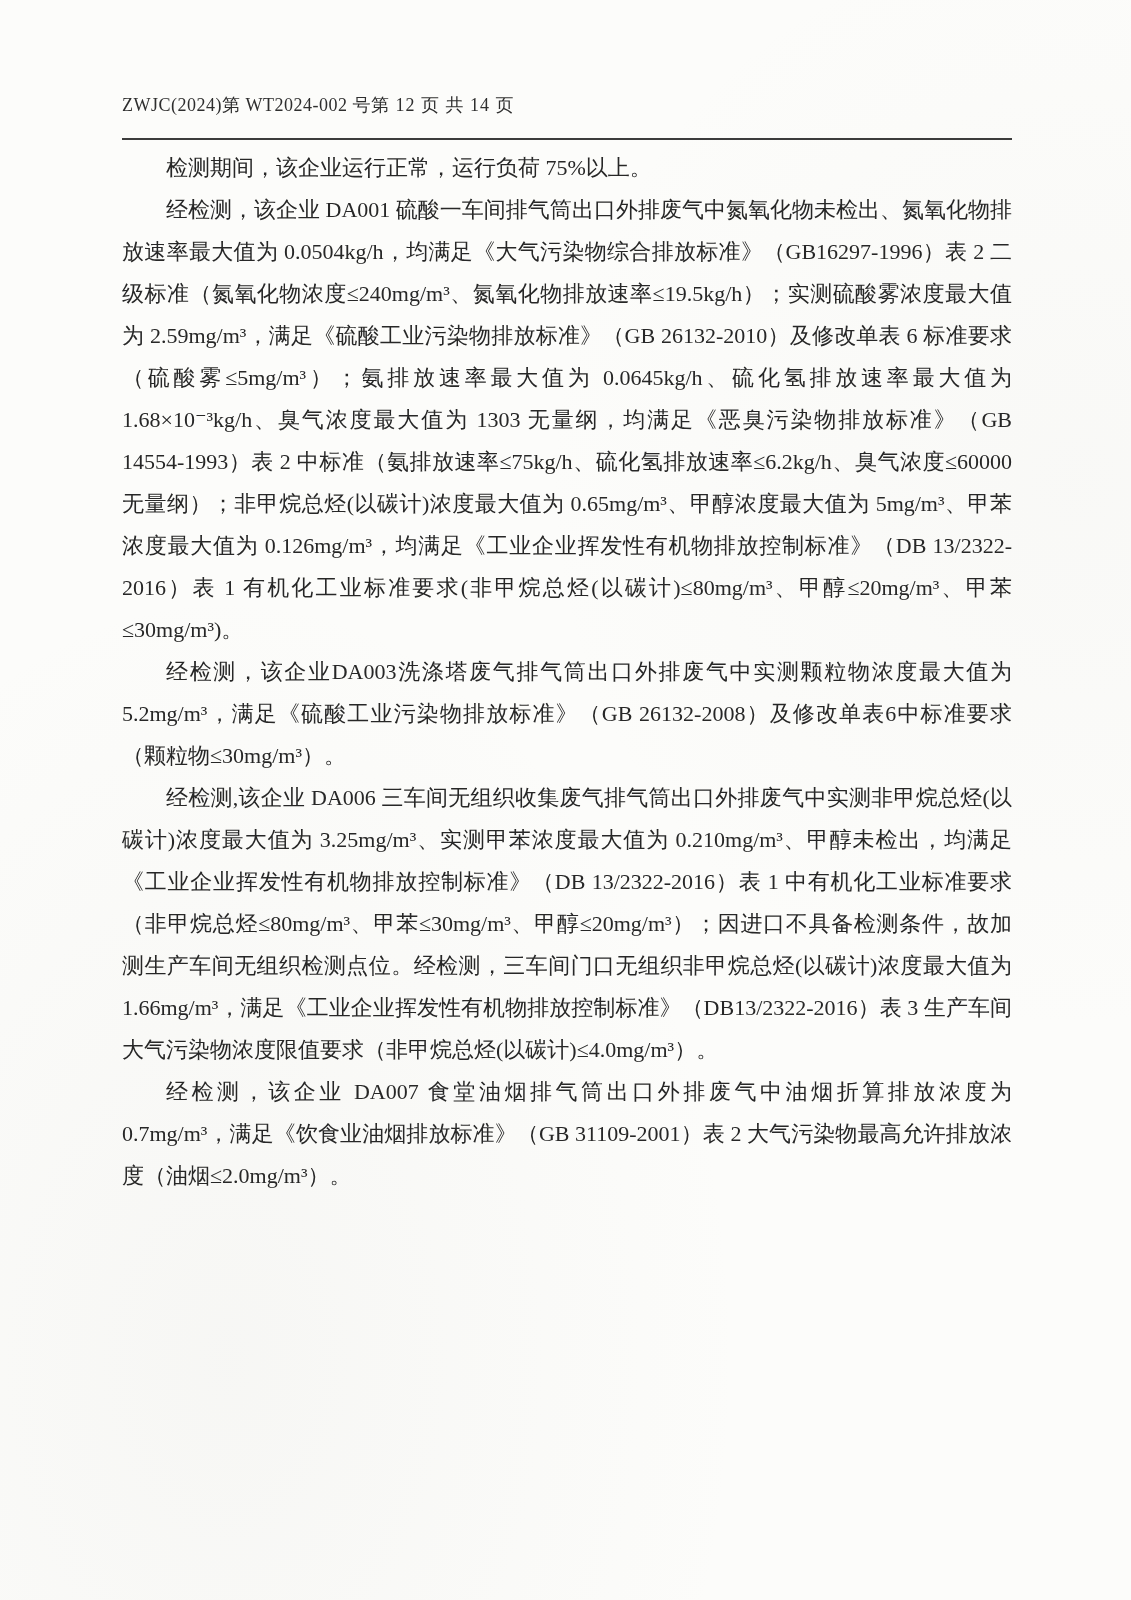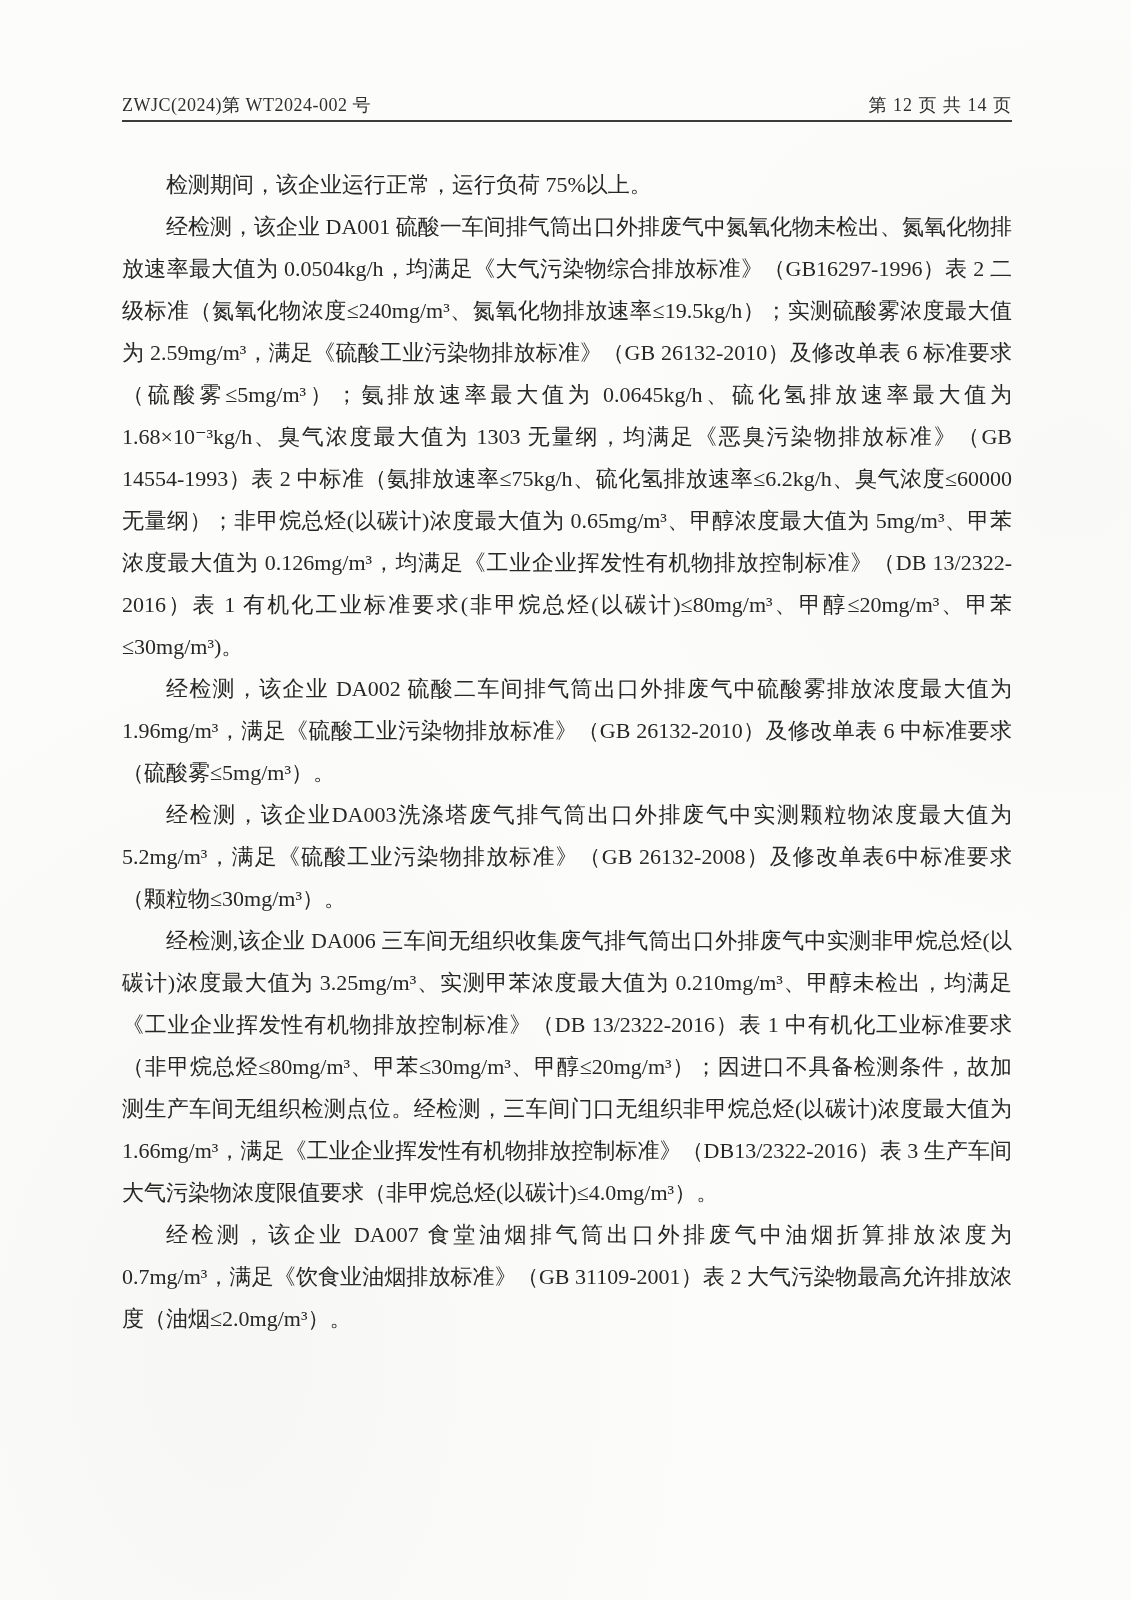--- a/index.html
+++ b/index.html
@@ -20,46 +20,46 @@
     font-family: "Liberation Serif", "DejaVu Serif", serif;
     color: #262626;
     overflow: hidden;
   }
   .page-header {
     position: absolute;
     top: 94px;
     left: 122px;
     width: 890px;
     display: flex;
-    justify-content: space-between;
+    justify-content: flex-start;
     align-items: flex-end;
     font-size: 18px;
     line-height: 1.3;
-    padding-bottom: 3px;
+    padding-bottom: 21px;
     border-bottom: 2px solid #3c3c3c;
     color: #2e2e2e;
   }
   .header-left { letter-spacing: 0.5px; }
   .header-right { letter-spacing: 1px; }
   .content {
     position: absolute;
     top: 140px;
     left: 122px;
     width: 890px;
   }
   .section-title {
     margin: 0;
     font-size: 27px;
     font-weight: bold;
     letter-spacing: 3px;
     line-height: 36px;
     color: #1f1f1f;
   }
   .body-text {
-    margin-top: 24px;
+    margin-top: 7px;
     font-size: 22px;
     line-height: 42px;
     text-align: justify;
     color: #272727;
   }
   .body-text p {
     margin: 0;
     text-indent: 2em;
     word-break: break-word;
   }
@@ -72,20 +72,19 @@
   <div class="page-header">
     <span class="header-left">ZWJC(2024)第 WT2024-002 号</span>
     <span class="header-right">第 12 页 共 14 页</span>
   </div>
 
   <div class="content">
 
     <div class="body-text">
       <p>检测期间，该企业运行正常，运行负荷 75%以上。</p>
       <p>经检测，该企业 DA001 硫酸一车间排气筒出口外排废气中氮氧化物未检出、氮氧化物排放速率最大值为 0.0504kg/h，均满足《大气污染物综合排放标准》（GB16297-1996）表 2 二级标准（氮氧化物浓度≤240mg/m³、氮氧化物排放速率≤19.5kg/h）；实测硫酸雾浓度最大值为 2.59mg/m³，满足《硫酸工业污染物排放标准》（GB 26132-2010）及修改单表 6 标准要求（硫酸雾≤5mg/m³）；氨排放速率最大值为 0.0645kg/h、硫化氢排放速率最大值为 1.68×10⁻³kg/h、臭气浓度最大值为 1303 无量纲，均满足《恶臭污染物排放标准》（GB 14554-1993）表 2 中标准（氨排放速率≤75kg/h、硫化氢排放速率≤6.2kg/h、臭气浓度≤60000 无量纲）；非甲烷总烃(以碳计)浓度最大值为 0.65mg/m³、甲醇浓度最大值为 5mg/m³、甲苯浓度最大值为 0.126mg/m³，均满足《工业企业挥发性有机物排放控制标准》（DB 13/2322-2016）表 1 有机化工业标准要求(非甲烷总烃(以碳计)≤80mg/m³、甲醇≤20mg/m³、甲苯≤30mg/m³)。</p>
-      <p>经检测，该企业 DA002 硫酸二车间排气筒出口外排废气中硫酸雾排放浓度最大值为 1.96mg/m³，满足《硫酸工业污染物排放标准》（GB 26132-2010）及修改单表 6 中标准要求（硫酸雾≤5mg/m³）。</p>
       <p>经检测，该企业DA003洗涤塔废气排气筒出口外排废气中实测颗粒物浓度最大值为 5.2mg/m³，满足《硫酸工业污染物排放标准》（GB 26132-2008）及修改单表6中标准要求（颗粒物≤30mg/m³）。</p>
       <p>经检测,该企业 DA006 三车间无组织收集废气排气筒出口外排废气中实测非甲烷总烃(以碳计)浓度最大值为 3.25mg/m³、实测甲苯浓度最大值为 0.210mg/m³、甲醇未检出，均满足《工业企业挥发性有机物排放控制标准》（DB 13/2322-2016）表 1 中有机化工业标准要求（非甲烷总烃≤80mg/m³、甲苯≤30mg/m³、甲醇≤20mg/m³）；因进口不具备检测条件，故加测生产车间无组织检测点位。经检测，三车间门口无组织非甲烷总烃(以碳计)浓度最大值为 1.66mg/m³，满足《工业企业挥发性有机物排放控制标准》（DB13/2322-2016）表 3 生产车间大气污染物浓度限值要求（非甲烷总烃(以碳计)≤4.0mg/m³）。</p>
       <p>经检测，该企业 DA007 食堂油烟排气筒出口外排废气中油烟折算排放浓度为 0.7mg/m³，满足《饮食业油烟排放标准》（GB 31109-2001）表 2 大气污染物最高允许排放浓度（油烟≤2.0mg/m³）。</p>
     </div>
   </div>
 
 </div>
 
 </body></html>

